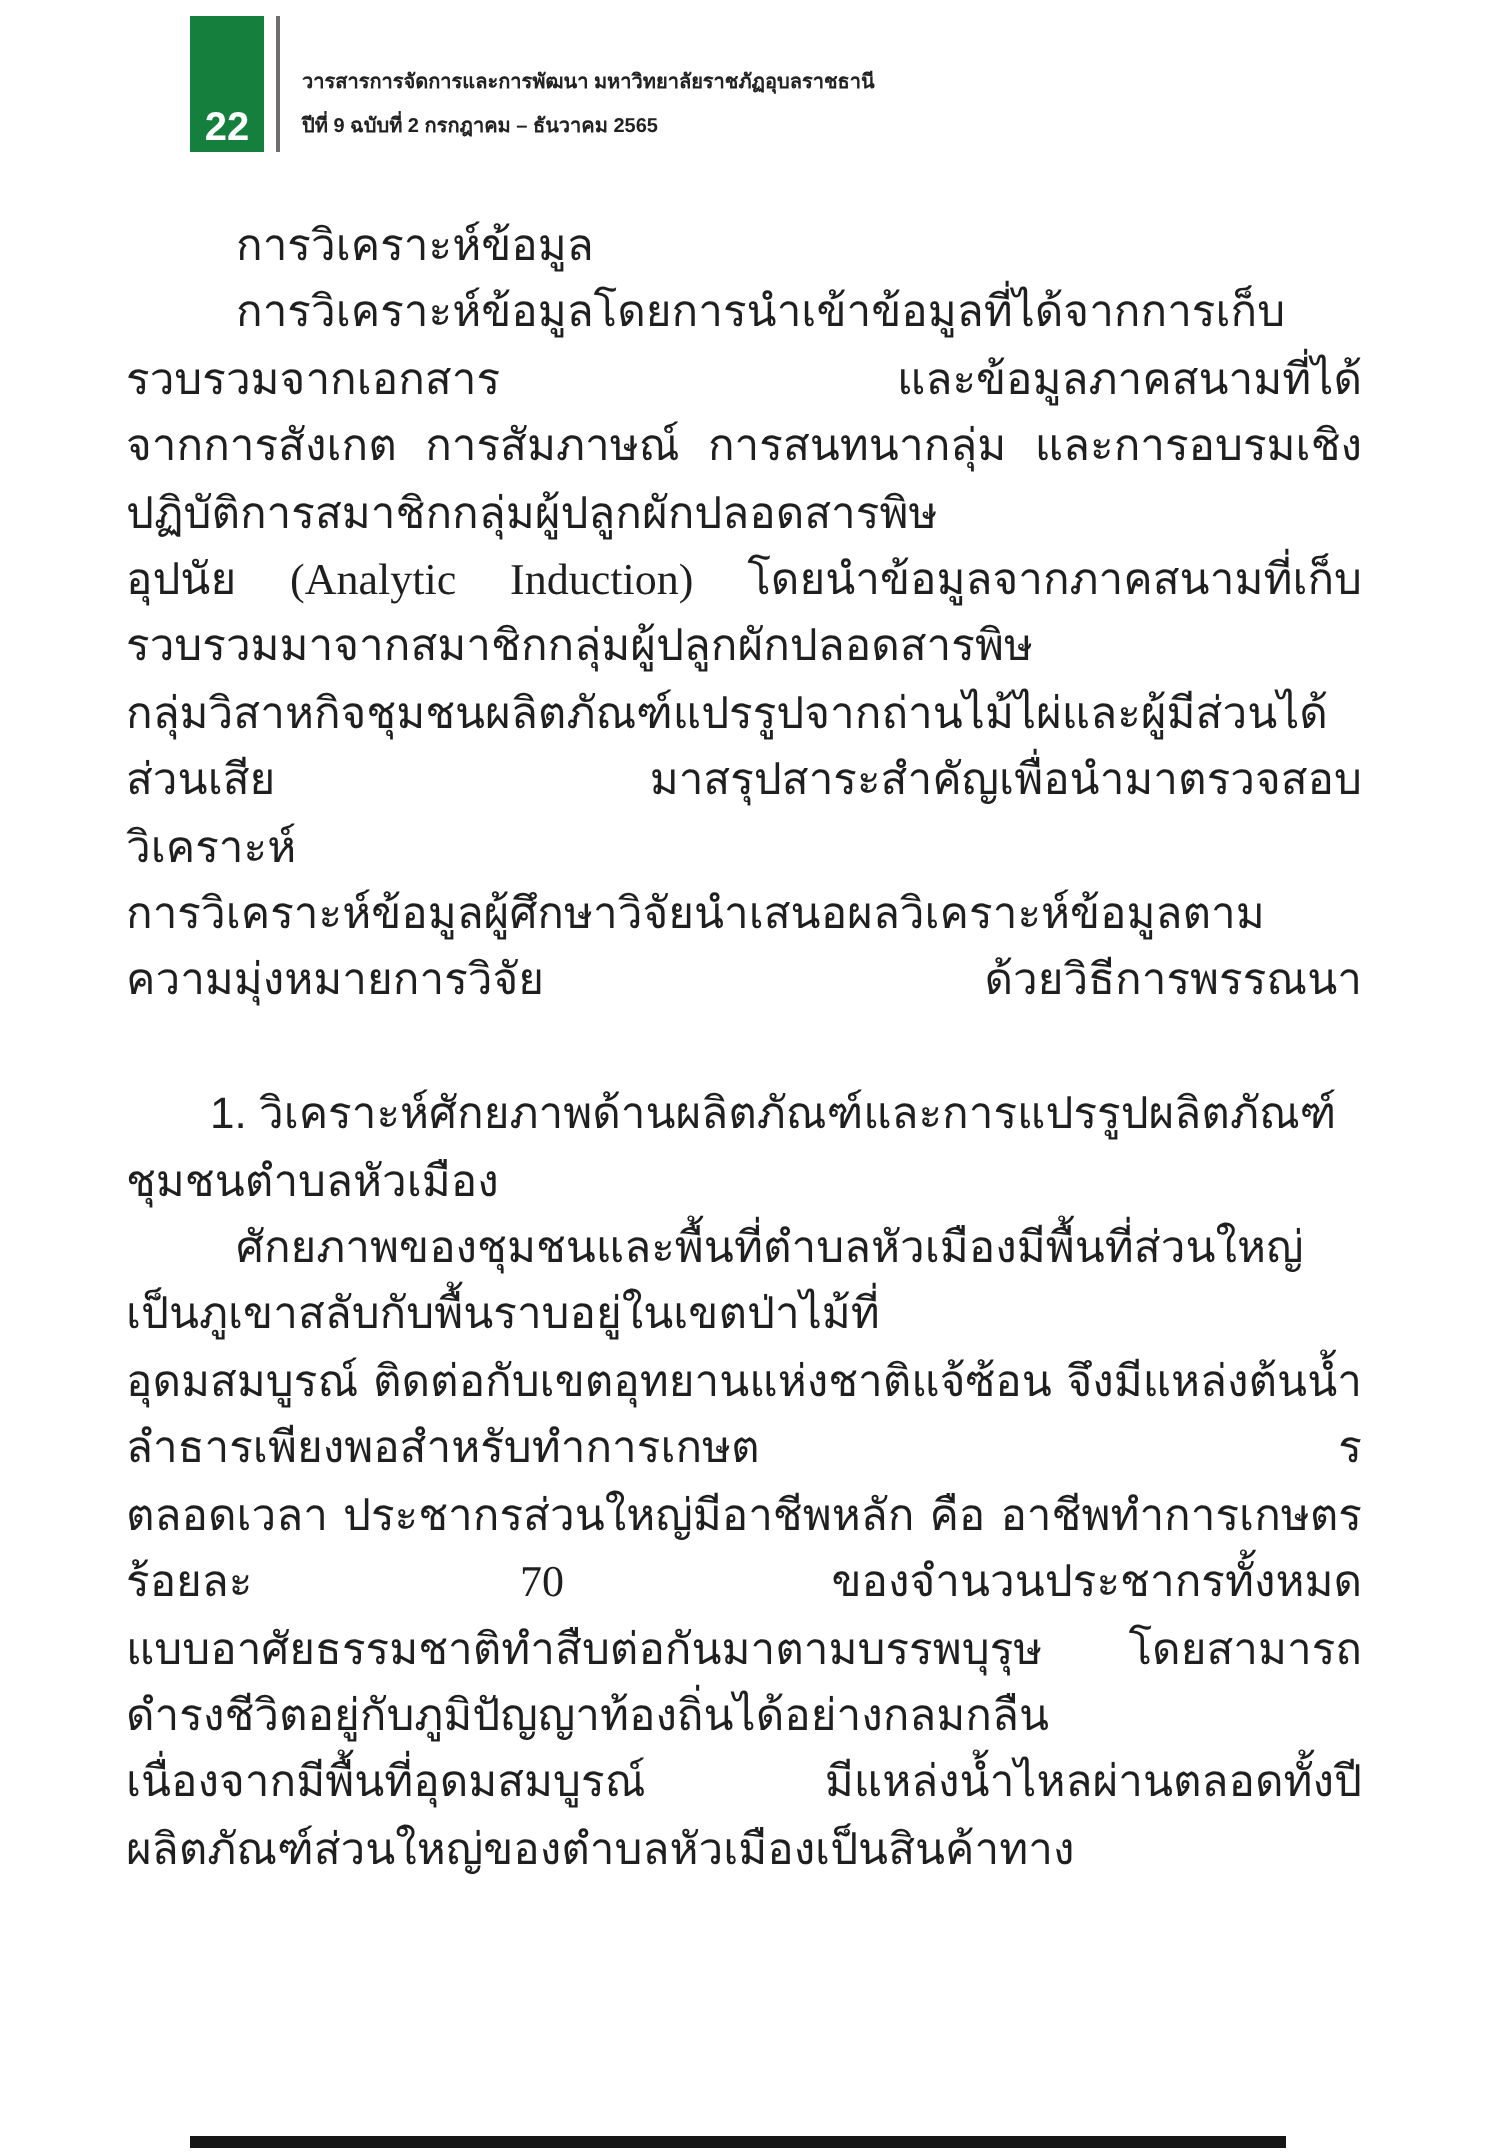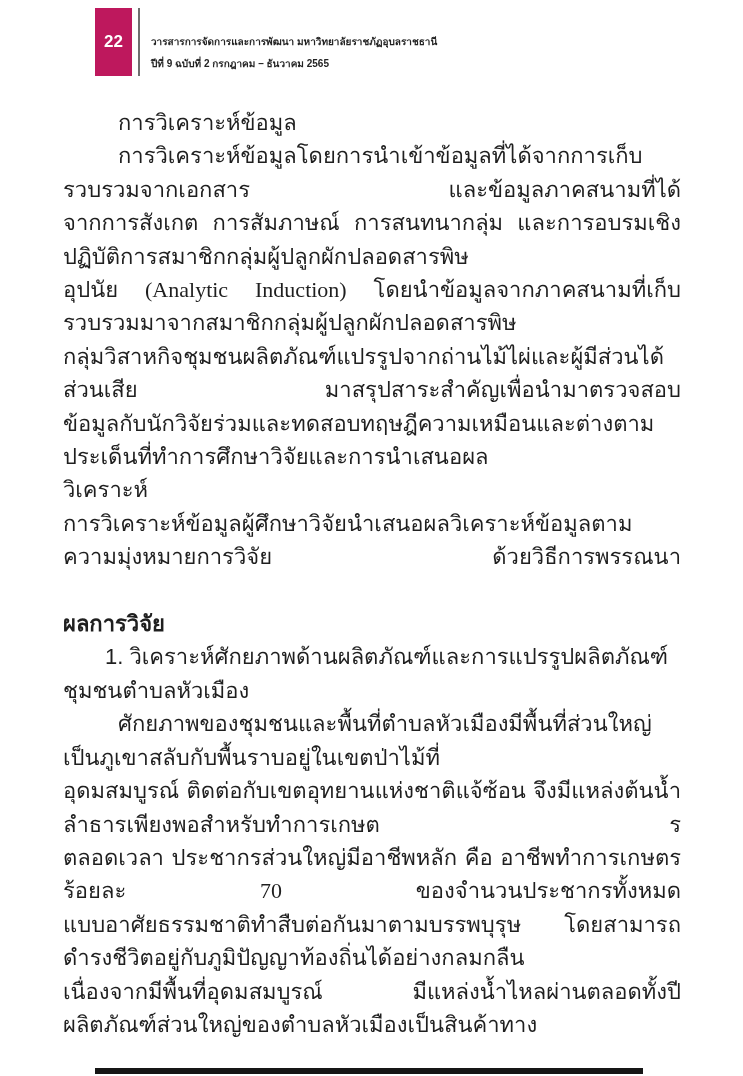--- a/index.html
+++ b/index.html
@@ -10,25 +10,25 @@
     background: #ffffff;
     font-family: "Liberation Sans", sans-serif;
     color: #1f1f1f;
     overflow: hidden;
   }
   
   .pagenum-box {
     position: absolute;
     left: 95px; top: 8px;
     width: 37px; height: 68px;
-    background: #be185d;
+    background: #15803d;
     color: #ffffff;
-    display: flex; align-items: center; justify-content: center;
+    display: flex; align-items: flex-end; justify-content: center;
     font-weight: bold;
-    font-size: 17px;
+    font-size: 20px;
   }
   .header-rule {
     position: absolute;
     left: 138px; top: 8px;
     width: 2px; height: 68px;
     background: #6f6f6f;
   }
   .header-text {
     position: absolute;
     left: 151px; top: 31px;
@@ -77,25 +77,23 @@
     <div>วารสารการจัดการและการพัฒนา มหาวิทยาลัยราชภัฏอุบลราชธานี</div>
     <div>ปีที่ 9 ฉบับที่ 2 กรกฎาคม – ธันวาคม 2565</div>
   </div>
 
   <main class="body-text" id="body-lines">
       <div class="ln i1">การวิเคราะห์ข้อมูล</div>
       <div class="ln i1 j">การวิเคราะห์ข้อมูลโดยการนำเข้าข้อมูลที่ได้จากการเก็บรวบรวมจากเอกสาร และข้อมูลภาคสนามที่ได้</div>
       <div class="ln j">จากการสังเกต การสัมภาษณ์ การสนทนากลุ่ม และการอบรมเชิงปฏิบัติการสมาชิกกลุ่มผู้ปลูกผักปลอดสารพิษ</div>
       <div class="ln j">อุปนัย (Analytic Induction) โดยนำข้อมูลจากภาคสนามที่เก็บรวบรวมมาจากสมาชิกกลุ่มผู้ปลูกผักปลอดสารพิษ</div>
       <div class="ln j">กลุ่มวิสาหกิจชุมชนผลิตภัณฑ์แปรรูปจากถ่านไม้ไผ่และผู้มีส่วนได้ส่วนเสีย มาสรุปสาระสำคัญเพื่อนำมาตรวจสอบ</div>
-      <div class="ln j">ข้อมูลกับนักวิจัยร่วมและทดสอบทฤษฎีความเหมือนและต่างตามประเด็นที่ทำการศึกษาวิจัยและการนำเสนอผล</div>
       <div class="ln">วิเคราะห์</div>
       <div class="ln j">การวิเคราะห์ข้อมูลผู้ศึกษาวิจัยนำเสนอผลวิเคราะห์ข้อมูลตามความมุ่งหมายการวิจัย ด้วยวิธีการพรรณนา</div>
       <div class="ln blank"></div>
-      <div class="ln b">ผลการวิจัย</div>
       <div class="ln i2">1. วิเคราะห์ศักยภาพด้านผลิตภัณฑ์และการแปรรูปผลิตภัณฑ์ชุมชนตำบลหัวเมือง</div>
       <div class="ln i1 j">ศักยภาพของชุมชนและพื้นที่ตำบลหัวเมืองมีพื้นที่ส่วนใหญ่เป็นภูเขาสลับกับพื้นราบอยู่ในเขตป่าไม้ที่</div>
       <div class="ln j">อุดมสมบูรณ์ ติดต่อกับเขตอุทยานแห่งชาติแจ้ซ้อน จึงมีแหล่งต้นน้ำลำธารเพียงพอสำหรับทำการเกษต ร</div>
       <div class="ln j">ตลอดเวลา ประชากรส่วนใหญ่มีอาชีพหลัก คือ อาชีพทำการเกษตรร้อยละ 70 ของจำนวนประชากรทั้งหมด</div>
       <div class="ln j">แบบอาศัยธรรมชาติทำสืบต่อกันมาตามบรรพบุรุษ โดยสามารถดำรงชีวิตอยู่กับภูมิปัญญาท้องถิ่นได้อย่างกลมกลืน</div>
       <div class="ln j">เนื่องจากมีพื้นที่อุดมสมบูรณ์ มีแหล่งน้ำไหลผ่านตลอดทั้งปี ผลิตภัณฑ์ส่วนใหญ่ของตำบลหัวเมืองเป็นสินค้าทาง</div>
     </main>
 
   <div class="footer-rule"></div>
 

